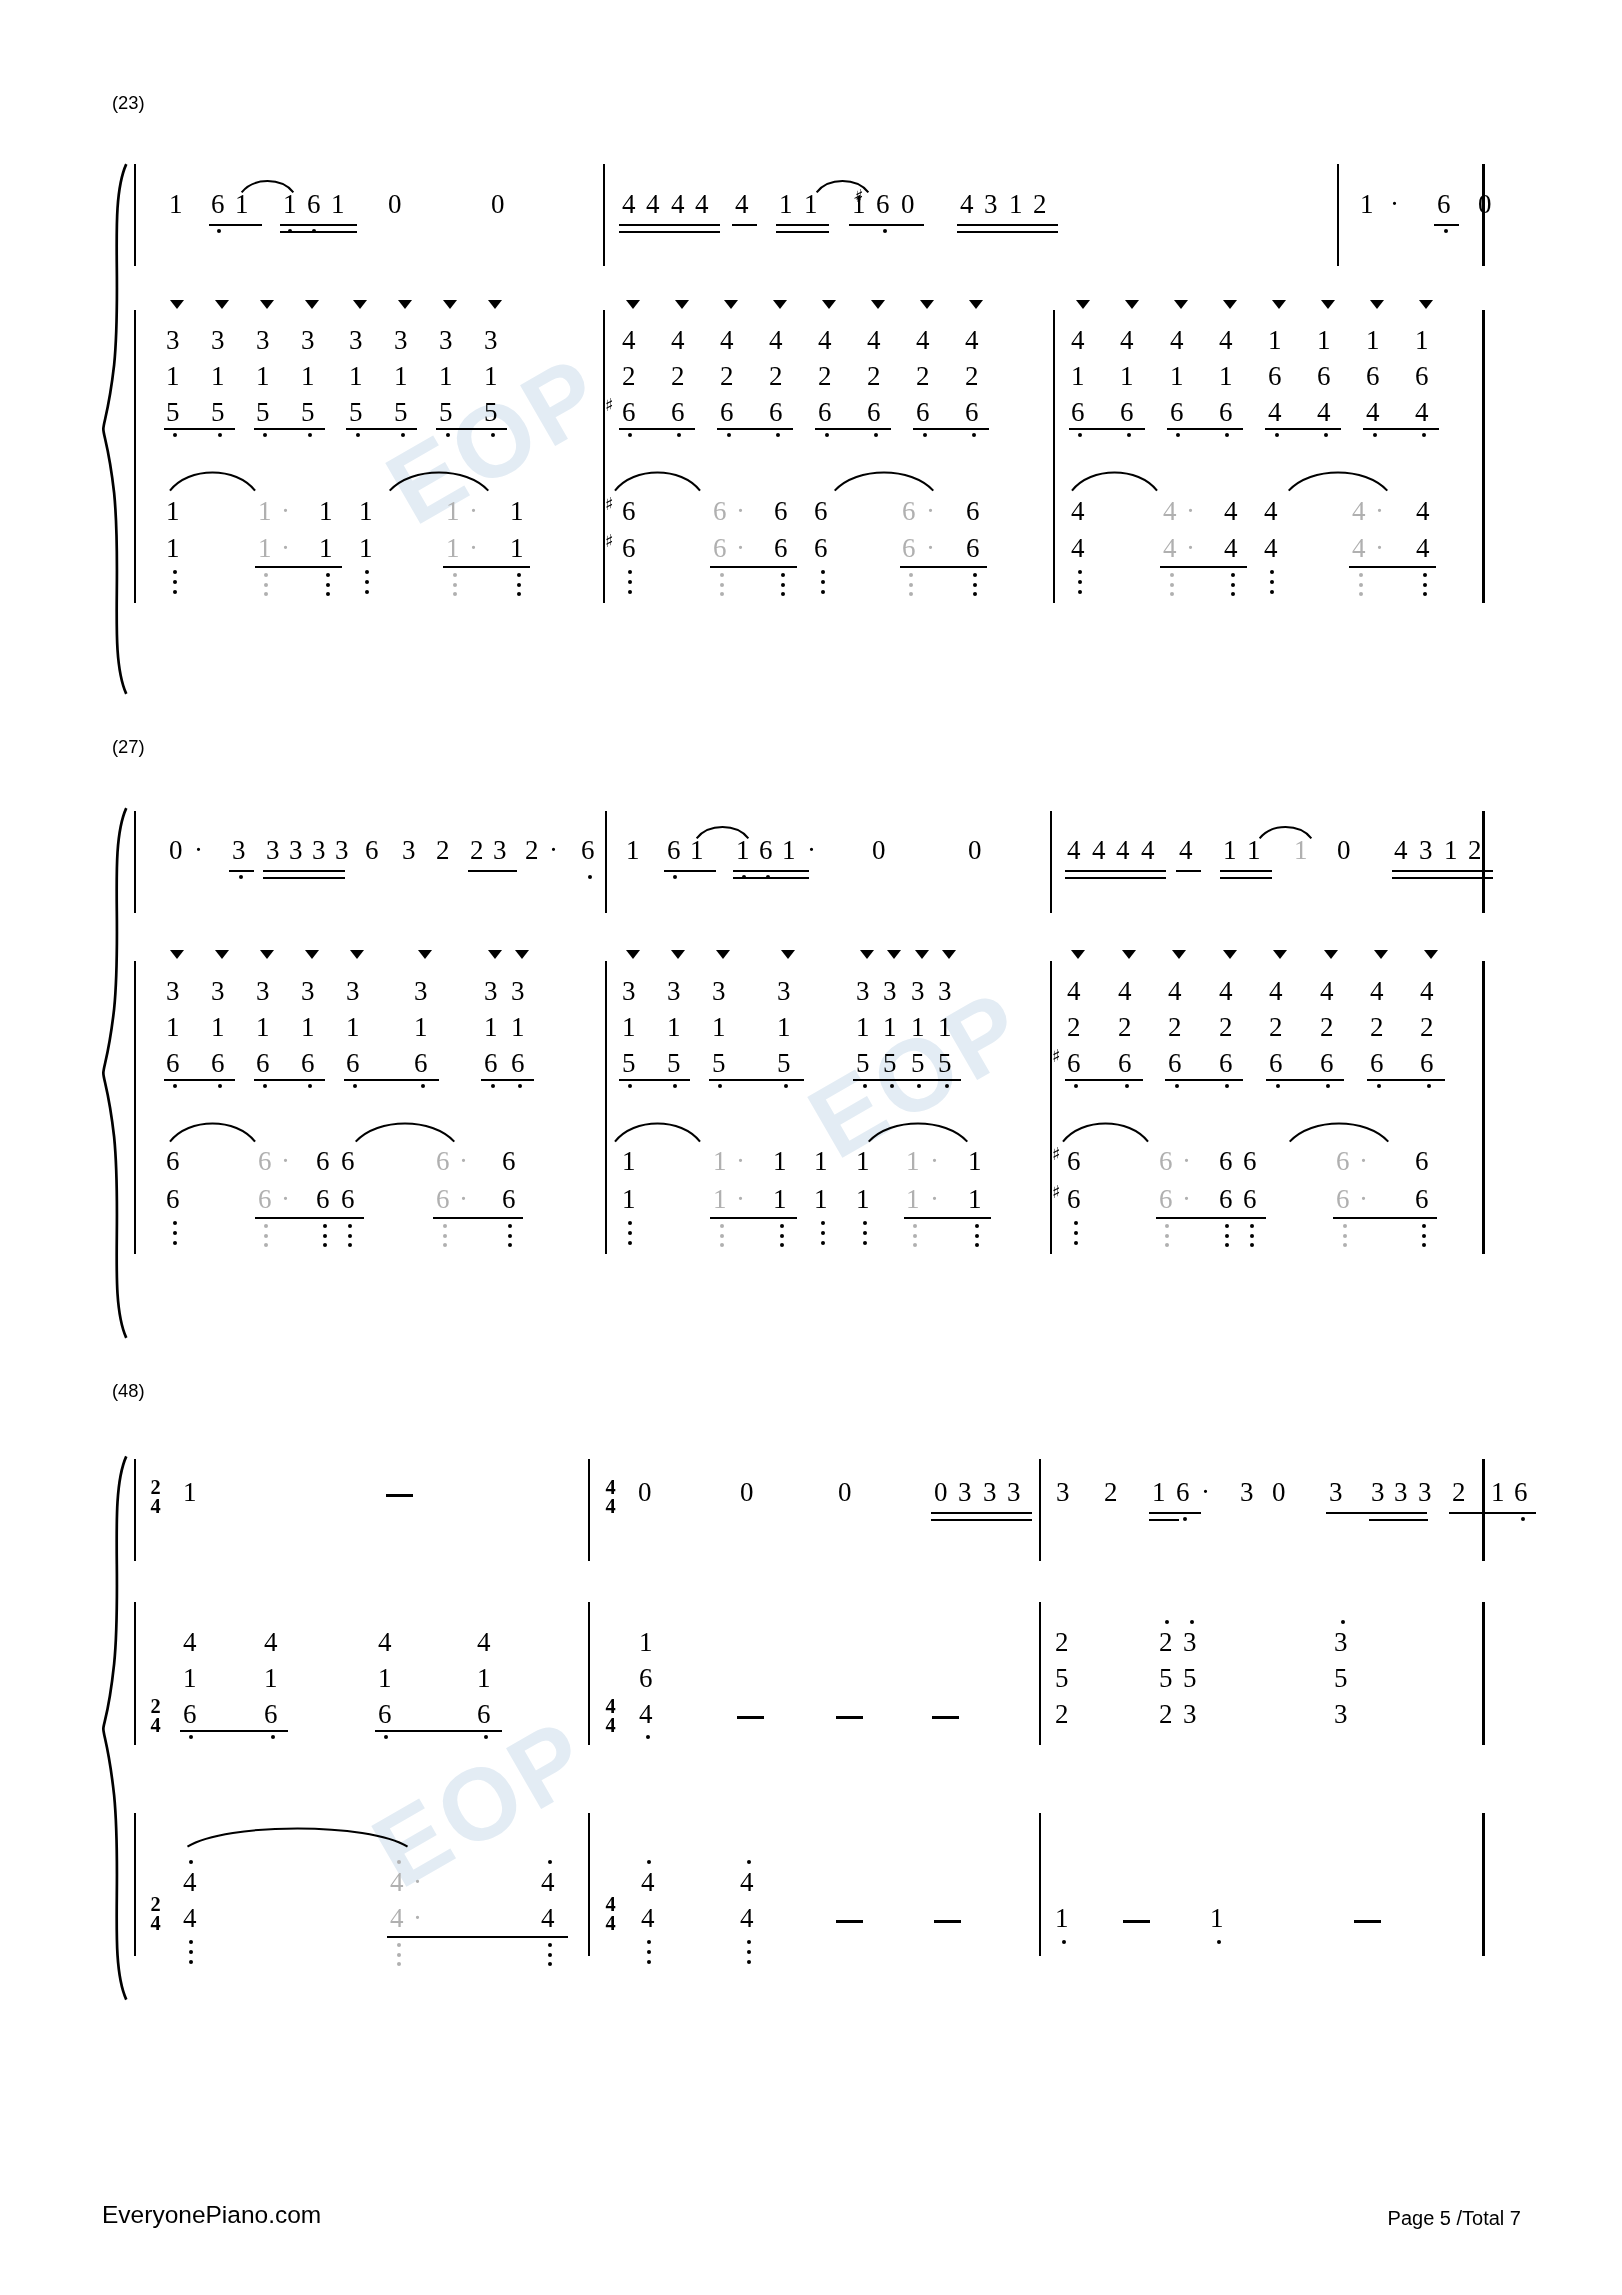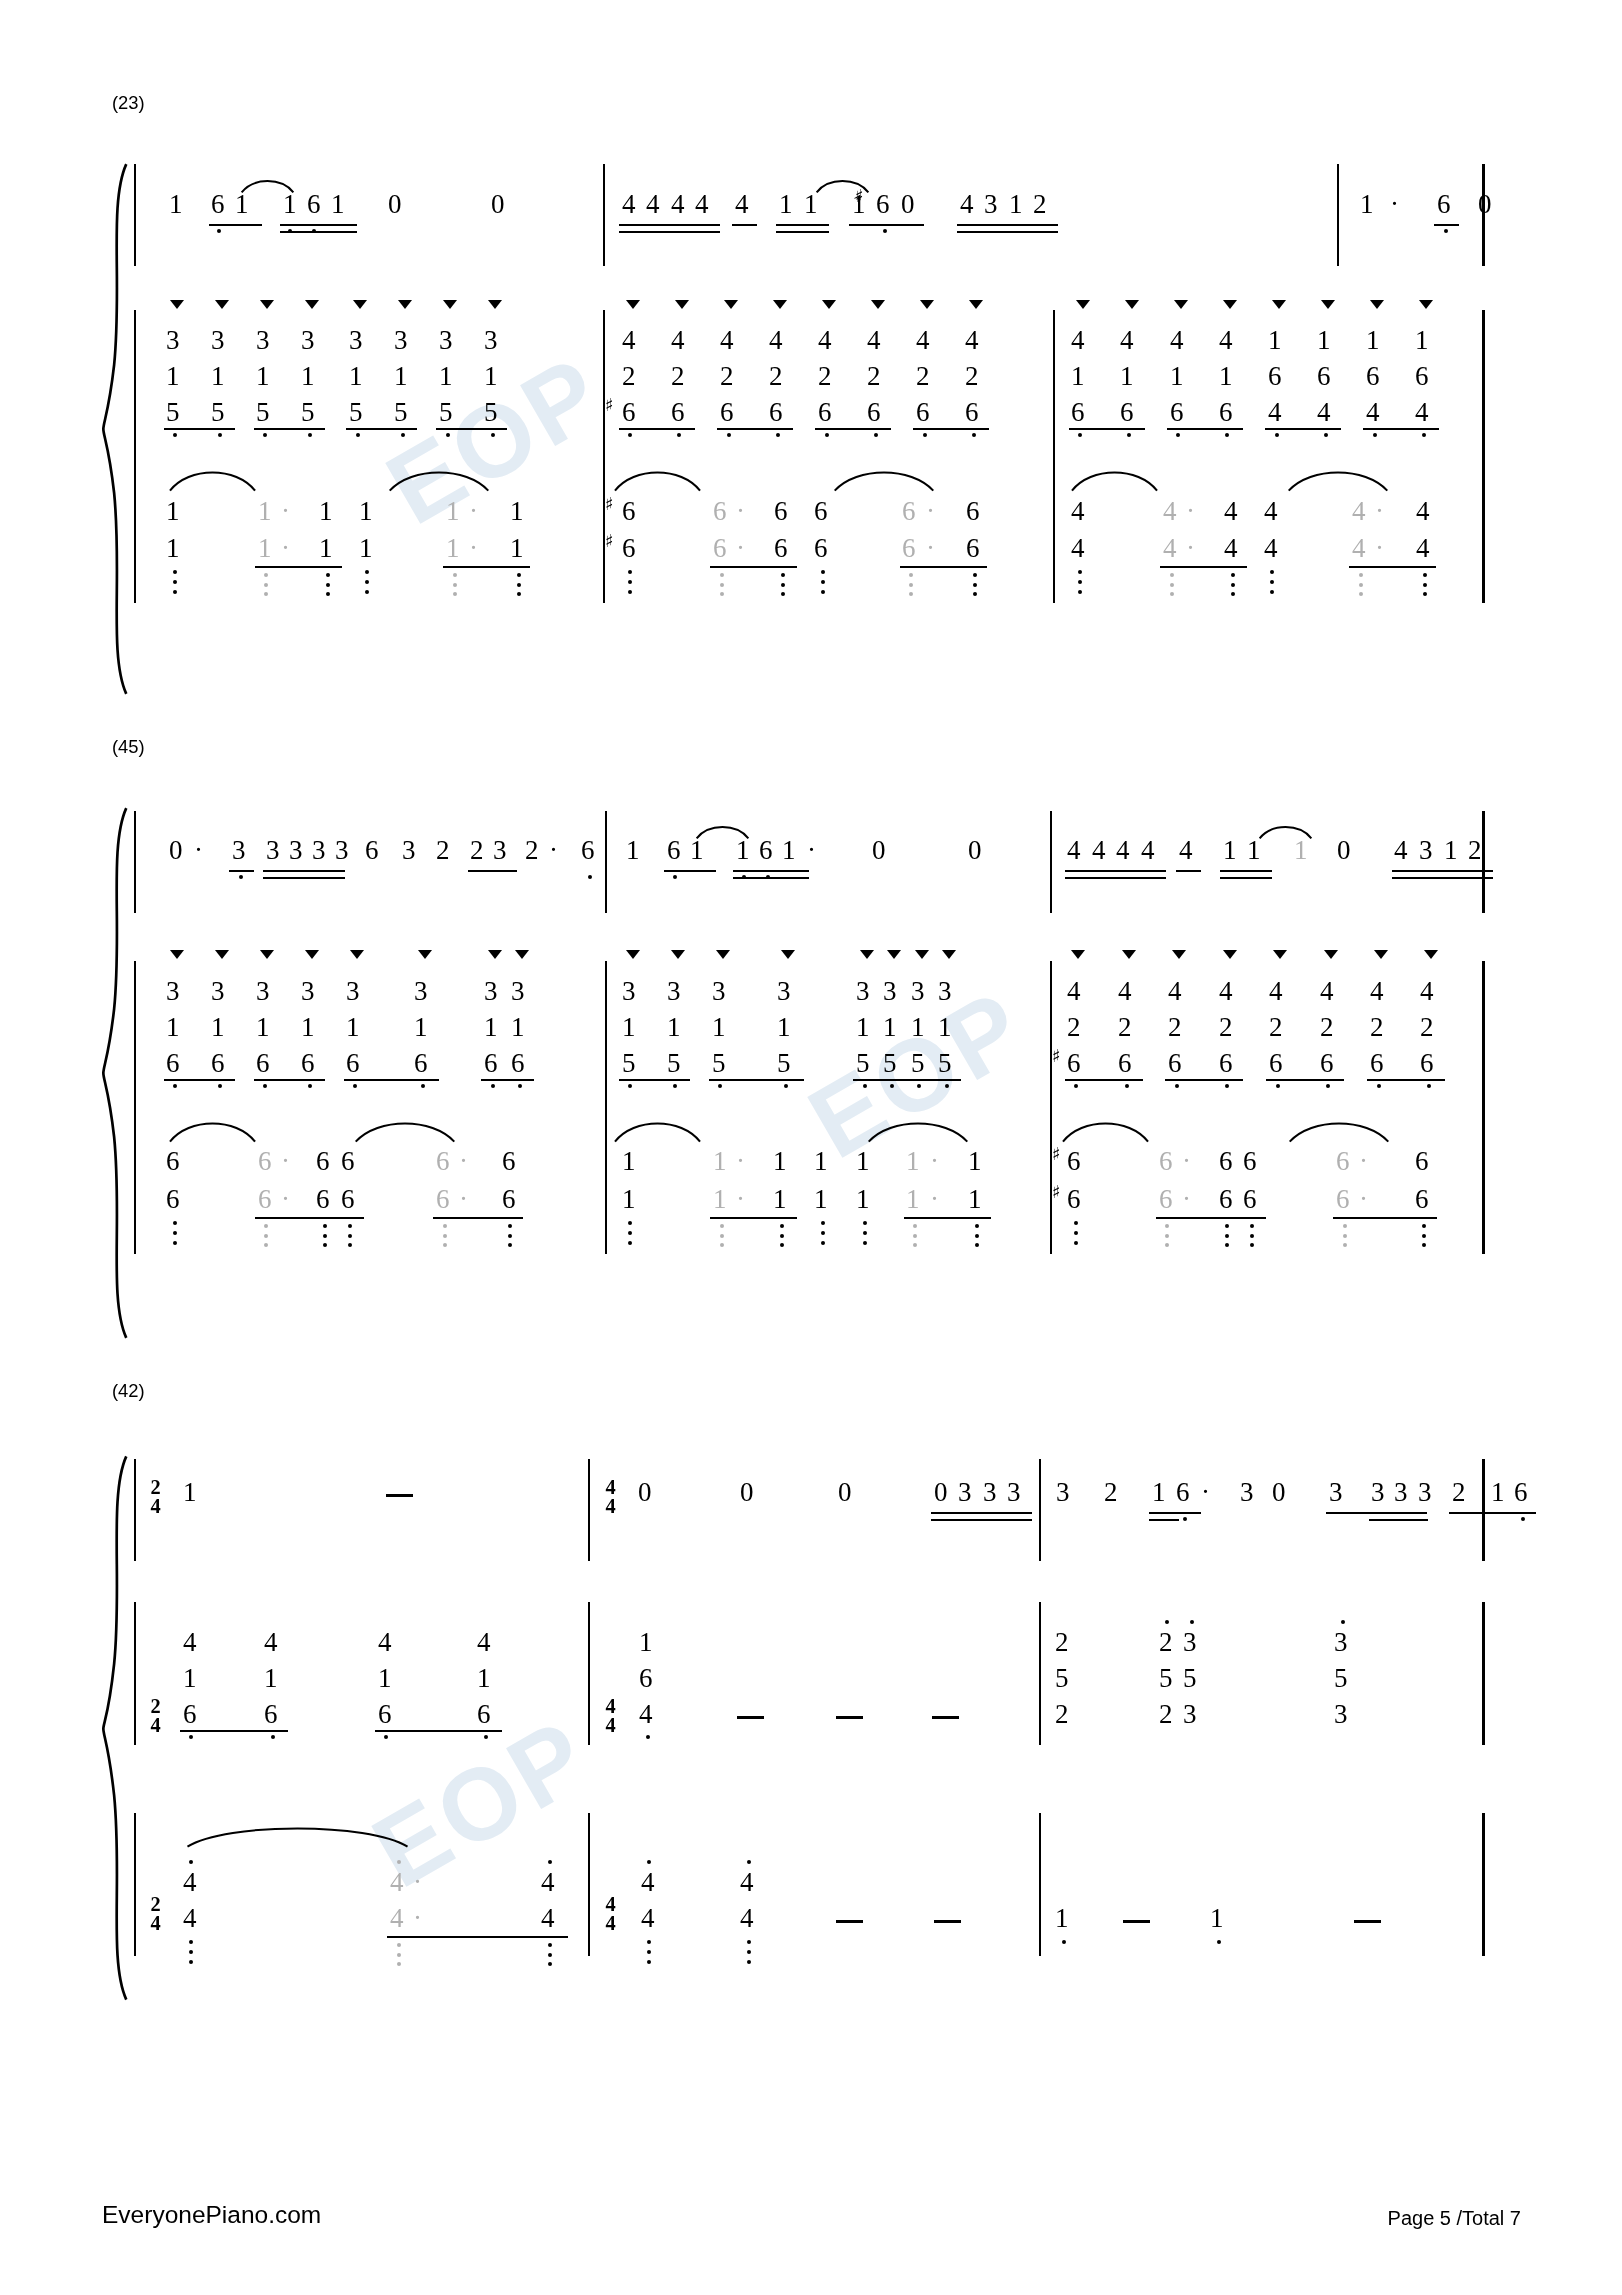--- a/index.html
+++ b/index.html
@@ -553,21 +553,21 @@
         <div class="dot gray" style="left:1359px; top:48px;"></div>
         <div class="dot gray" style="left:1359px; top:57px;"></div>
       <div class="dot" style="left:1423px; top:38px;"></div>
         <div class="dot" style="left:1423px; top:48px;"></div>
         <div class="dot" style="left:1423px; top:57px;"></div>
     </div>
   </div>
 
   <div class="system sys2">
 
-    <div class="measure-label" style="left:112px; top:-27px;">(45)</div>
+    <div class="measure-label" style="left:112px; top:-27px;">(27)</div>
 
     <div class="brace" style="top:41px;">
       <svg width="31" height="538" viewBox="0 0 46 790">
         <path d="M36 2 C 10 60, 30 180, 18 300 C 10 370, 2 385, 2 395 C 2 405, 10 420, 18 490 C 30 610, 10 730, 36 788" fill="none" stroke="#000" stroke-width="4"></path>
       </svg>
     </div>
 
     <div class="bar" style="left:134px; top:48px; height:102px;"></div>
     <div class="bar" style="left:605px; top:48px; height:102px;"></div>
     <div class="bar" style="left:1050px; top:48px; height:102px;"></div>
@@ -956,21 +956,21 @@
         <div class="dot gray" style="left:1343px; top:48px;"></div>
         <div class="dot gray" style="left:1343px; top:57px;"></div>
       <div class="dot" style="left:1422px; top:38px;"></div>
         <div class="dot" style="left:1422px; top:48px;"></div>
         <div class="dot" style="left:1422px; top:57px;"></div>
     </div>
   </div>
 
   <div class="system sys3">
 
-    <div class="measure-label" style="left:112px; top:-24px;">(42)</div>
+    <div class="measure-label" style="left:112px; top:-24px;">(48)</div>
 
     <div class="brace" style="top:48px;">
       <svg width="31" height="552" viewBox="0 0 46 810">
         <path d="M36 2 C 10 60, 30 190, 18 310 C 10 385, 2 398, 2 406 C 2 416, 10 432, 18 505 C 30 628, 10 750, 36 808" fill="none" stroke="#000" stroke-width="4"></path>
       </svg>
     </div>
 
     <div class="bar" style="left:134px; top:55px; height:102px;"></div>
     <div class="bar" style="left:588px; top:55px; height:102px;"></div>
     <div class="bar" style="left:1039px; top:55px; height:102px;"></div>

